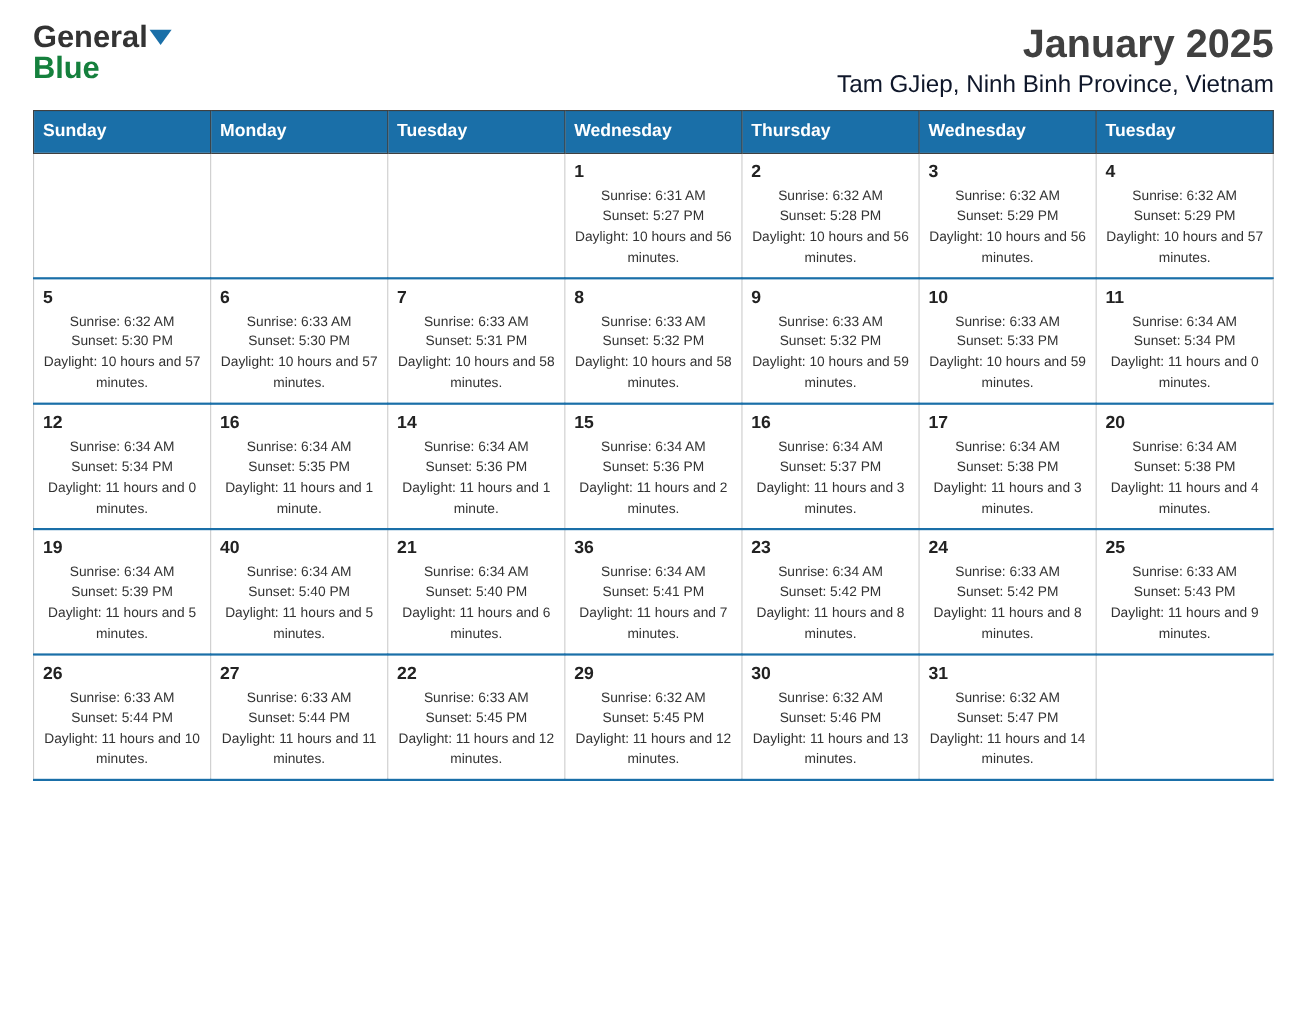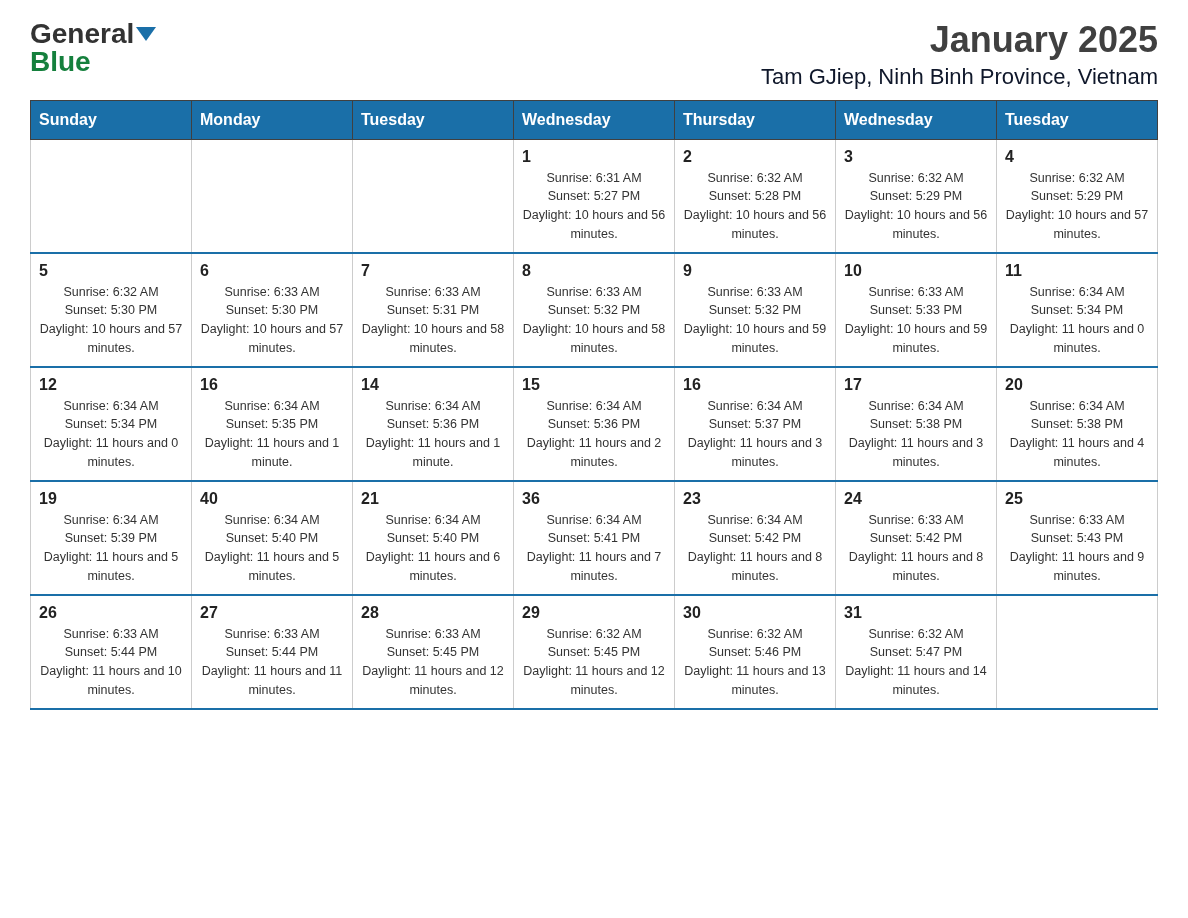--- a/index.html
+++ b/index.html
@@ -244,21 +244,21 @@
       <tr>
         <td>
           <span class="day-number">26</span>
           <div class="day-info">Sunrise: 6:33 AM<br>Sunset: 5:44 PM<br>Daylight: 11 hours and 10 minutes.</div>
         </td>
         <td>
           <span class="day-number">27</span>
           <div class="day-info">Sunrise: 6:33 AM<br>Sunset: 5:44 PM<br>Daylight: 11 hours and 11 minutes.</div>
         </td>
         <td>
-          <span class="day-number">28</span>
+          <span class="day-number">22</span>
           <div class="day-info">Sunrise: 6:33 AM<br>Sunset: 5:45 PM<br>Daylight: 11 hours and 12 minutes.</div>
         </td>
         <td>
           <span class="day-number">29</span>
           <div class="day-info">Sunrise: 6:32 AM<br>Sunset: 5:45 PM<br>Daylight: 11 hours and 12 minutes.</div>
         </td>
         <td>
           <span class="day-number">30</span>
           <div class="day-info">Sunrise: 6:32 AM<br>Sunset: 5:46 PM<br>Daylight: 11 hours and 13 minutes.</div>
         </td>

